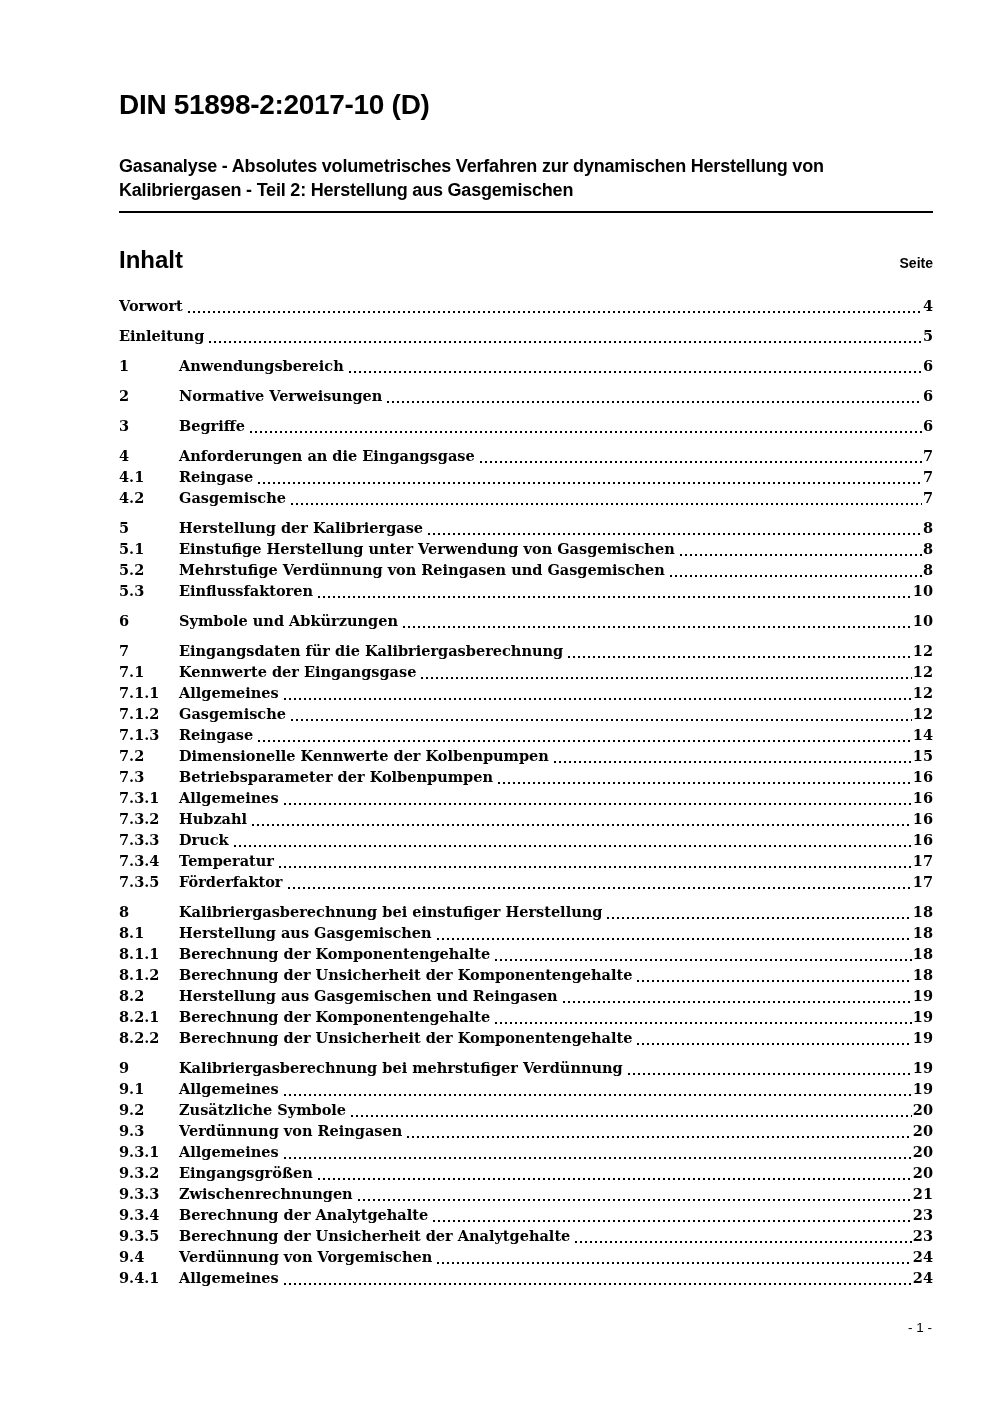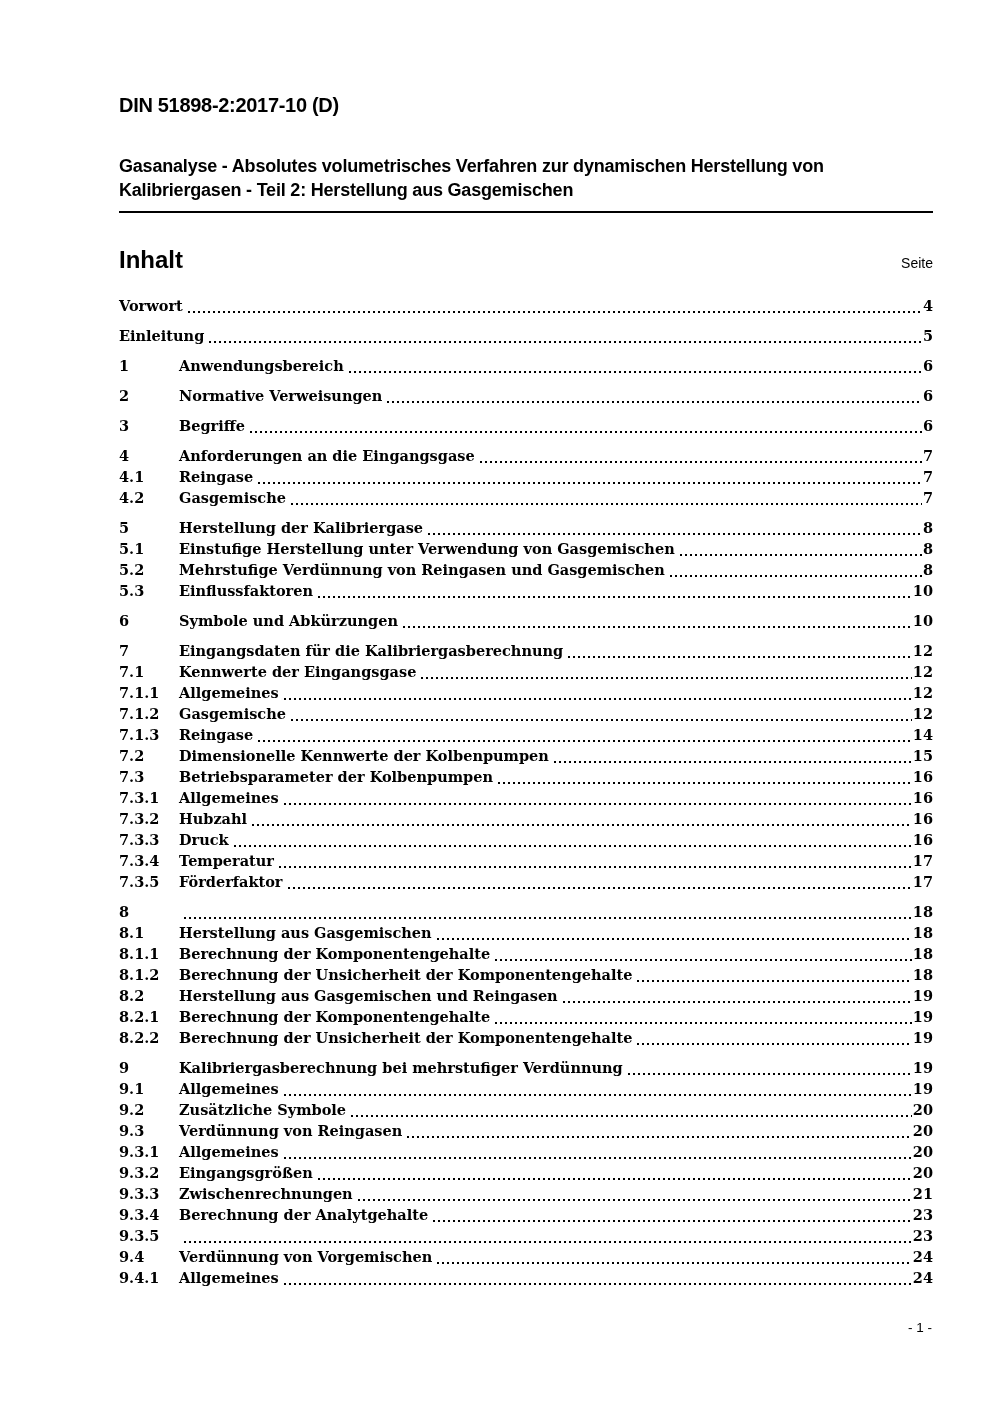--- a/index.html
+++ b/index.html
@@ -12,21 +12,21 @@
     color: #000000;
     overflow: hidden;
     font-family: "Liberation Sans", sans-serif;
   }
   .content {
     padding-left: 119px;
     padding-right: 59px;
   }
   .doc-number {
     padding-top: 88px;
-    font-size: 20px;
+    font-size: 28px;
     line-height: 34px;
     font-weight: bold;
     letter-spacing: -0.3px;
     font-family: "Liberation Sans", sans-serif;
   }
   .doc-title {
     margin-top: 32px;
     font-size: 18px;
     line-height: 24px;
     font-weight: bold;
@@ -41,21 +41,21 @@
     justify-content: space-between;
     align-items: baseline;
   }
   .toc-heading {
     font-size: 24px;
     line-height: 30px;
     font-weight: bold;
   }
   .page-col-label {
     font-size: 14px;
-    font-weight: normal;
+    font-weight: bold;
   }
   .toc-list {
     margin-top: 20px;
     font-family: "DejaVu Serif", serif;
     font-weight: bold;
     font-size: 14.5px;
   }
   .toc-row {
     display: flex;
     align-items: baseline;
@@ -254,20 +254,21 @@
     <span class="toc-page">17</span>
   </div>
         <div class="toc-row">
     <span class="toc-num">7.3.5</span>
     <span class="toc-label">Förderfaktor</span>
     <span class="toc-leader"></span>
     <span class="toc-page">17</span>
   </div>
         <div class="toc-row gs">
     <span class="toc-num">8</span>
+    <span class="toc-label">Kalibriergasberechnung bei einstufiger Herstellung</span>
     <span class="toc-leader"></span>
     <span class="toc-page">18</span>
   </div>
         <div class="toc-row">
     <span class="toc-num">8.1</span>
     <span class="toc-label">Herstellung aus Gasgemischen</span>
     <span class="toc-leader"></span>
     <span class="toc-page">18</span>
   </div>
         <div class="toc-row">
@@ -343,20 +344,21 @@
     <span class="toc-page">21</span>
   </div>
         <div class="toc-row">
     <span class="toc-num">9.3.4</span>
     <span class="toc-label">Berechnung der Analytgehalte</span>
     <span class="toc-leader"></span>
     <span class="toc-page">23</span>
   </div>
         <div class="toc-row">
     <span class="toc-num">9.3.5</span>
+    <span class="toc-label">Berechnung der Unsicherheit der Analytgehalte</span>
     <span class="toc-leader"></span>
     <span class="toc-page">23</span>
   </div>
         <div class="toc-row">
     <span class="toc-num">9.4</span>
     <span class="toc-label">Verdünnung von Vorgemischen</span>
     <span class="toc-leader"></span>
     <span class="toc-page">24</span>
   </div>
         <div class="toc-row">

